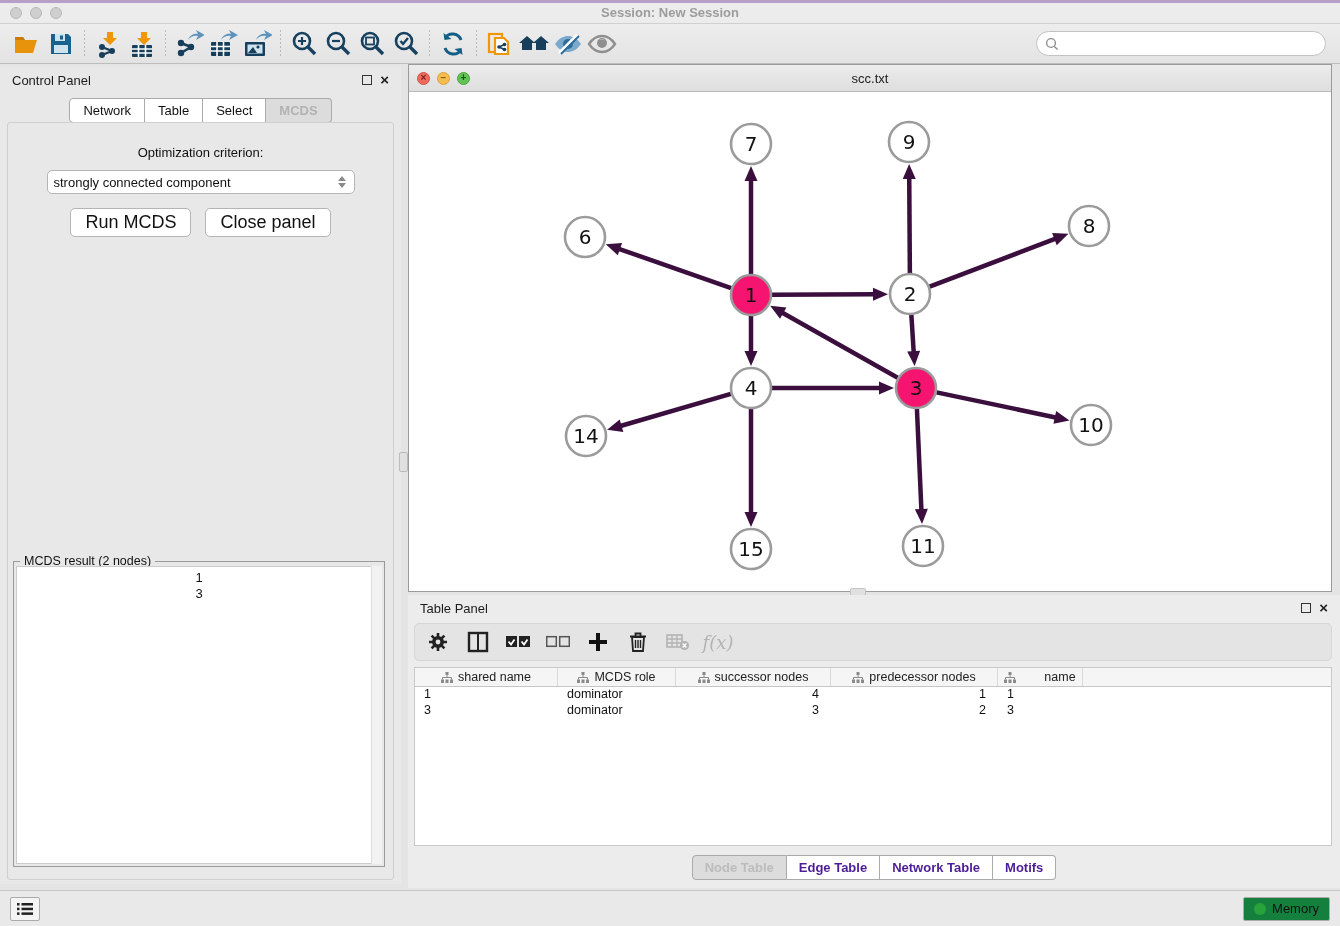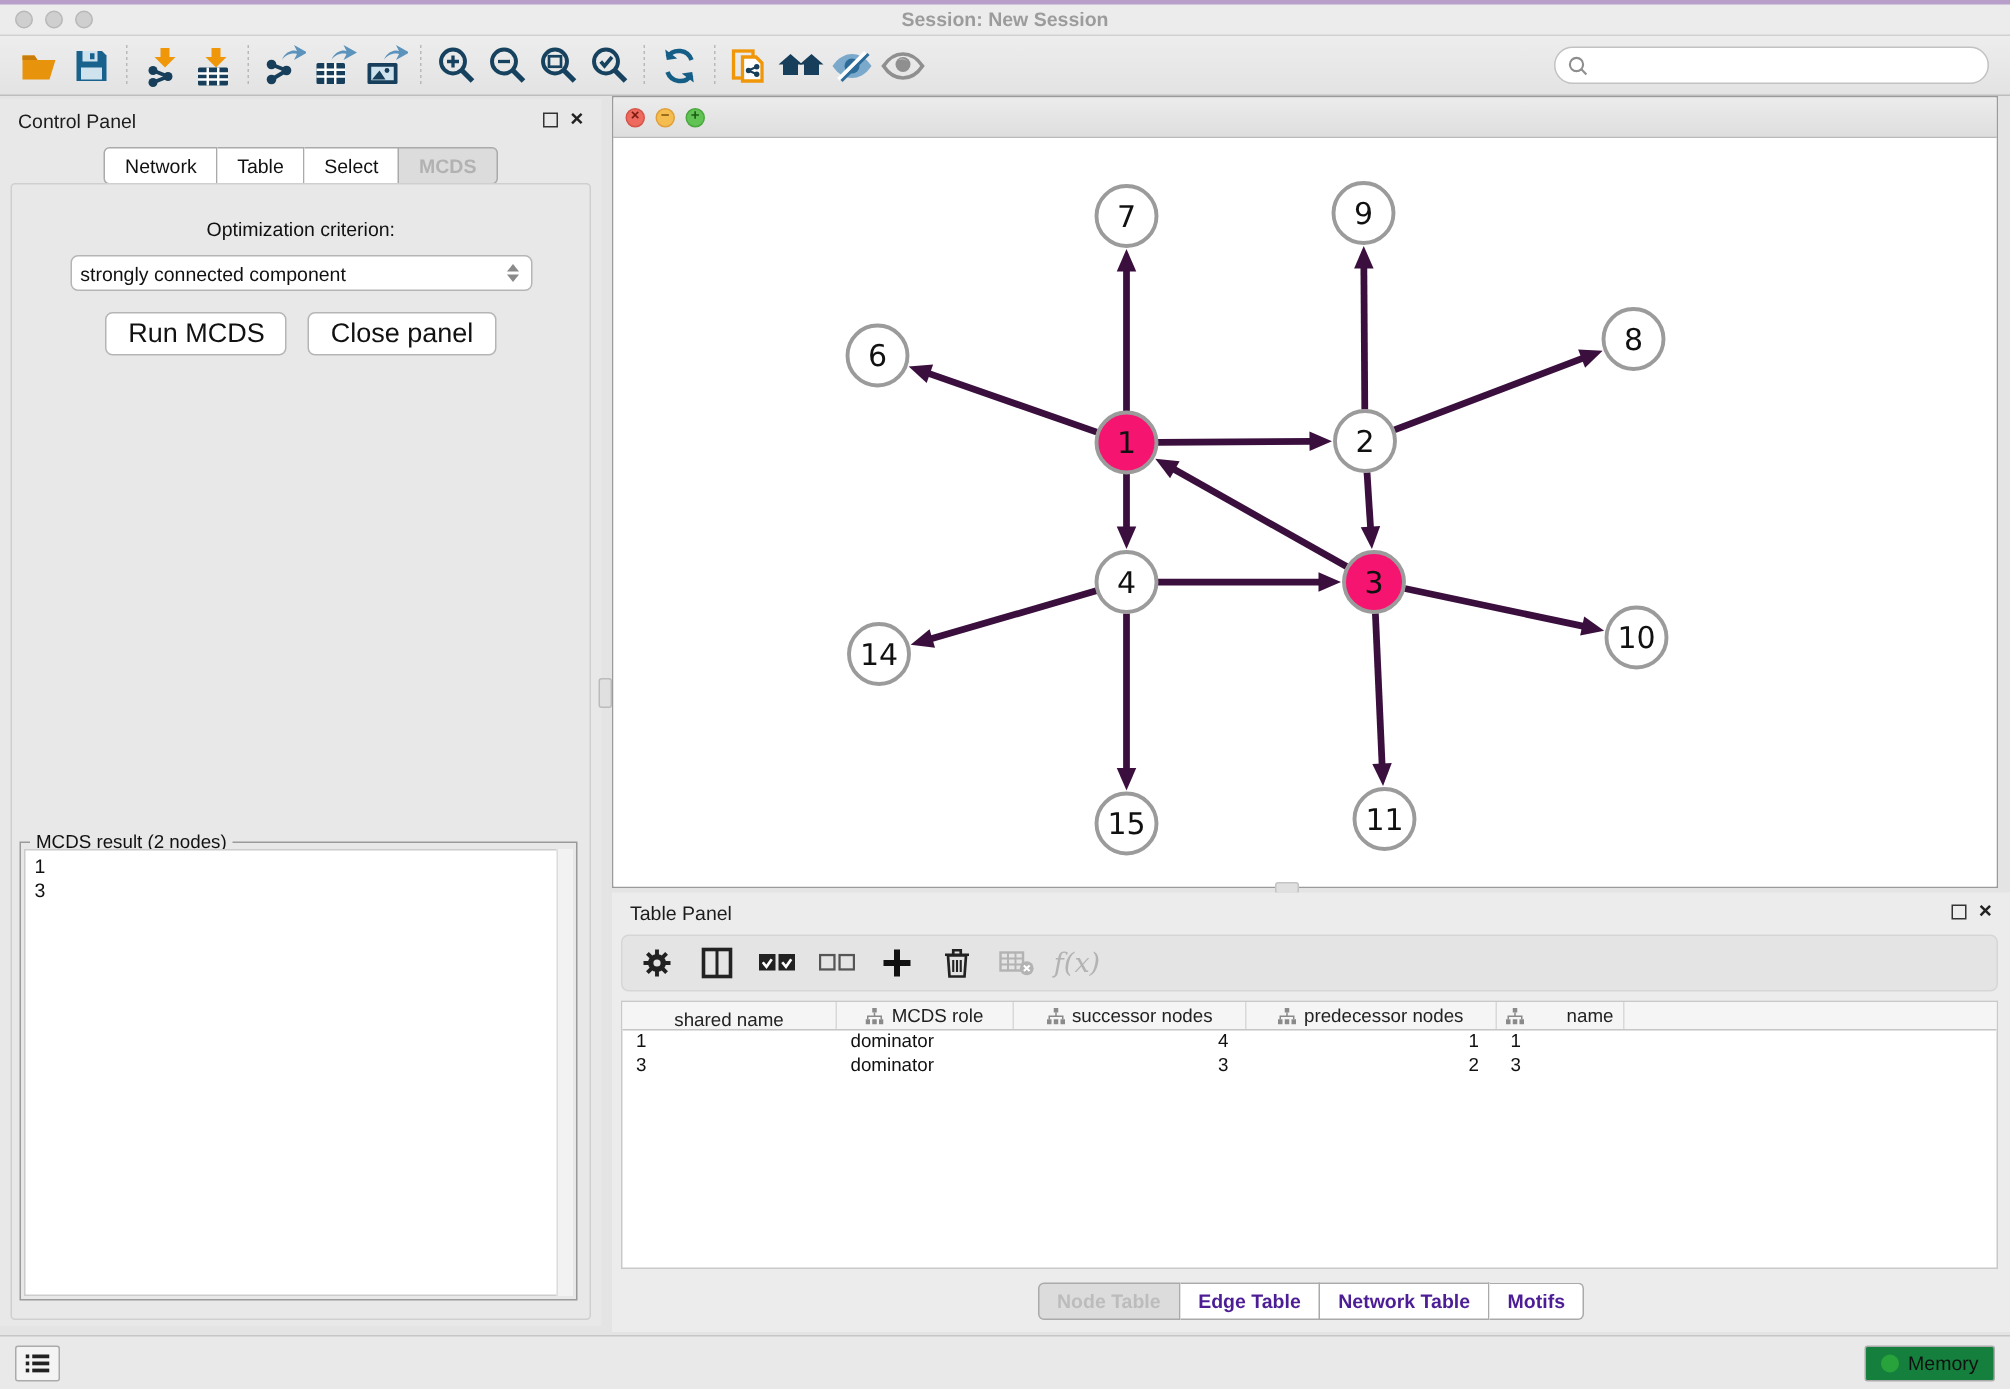--- a/index.html
+++ b/index.html
@@ -43,21 +43,21 @@
   .opt-label { text-align:center; margin-top:22px; font-size:13px; color:#111; }
   .combo { margin:10px auto 0; width:308px; height:24px; background:#fff; border:1px solid #b5b5b5;
     border-radius:5px; display:flex; align-items:center; padding:0 6px; font-size:13px; color:#111; }
   .combo .stepper { margin-left:auto; display:flex; flex-direction:column; gap:2px; padding-right:2px; }
   .combo .stepper i { width:0; height:0; border-left:4px solid transparent; border-right:4px solid transparent; }
   .combo .stepper i.up { border-bottom:5px solid #8a8a8a; }
   .combo .stepper i.down { border-top:5px solid #8a8a8a; }
   .btn-row { display:flex; justify-content:center; gap:14px; margin-top:14px; }
   .mac-btn { background:#fff; border:1px solid #b5b5b5; border-radius:5px; font-size:18px;
     padding:3px 14px; color:#111; }
-  .result-group { position:absolute; left:5px; right:8px; top:438px; bottom:12px; border:1px solid #9a9a9a; }
+  .result-group { position:absolute; left:5px; right:8px; top:438px; bottom:12px; border:1px solid #9a9a9a;text-align:center; }
   .result-label { position:absolute; top:-8px; left:6px; background:#e8e8e8; padding:0 4px; font-size:12.5px; color:#111; }
   .result-area { position:absolute; inset:4px 2px 2px 2px; background:#fff; border:1px solid #ccc;
     font-size:13px; line-height:16px; padding:3px 6px; white-space:pre; color:#111; }
   .result-scroll { position:absolute; top:4px; bottom:2px; right:2px; width:11px; background:#f2f2f2; border-left:1px solid #ddd; }
 
   
   .net-frame { position:absolute; left:408px; top:64px; width:924px; height:528px;
     border:1px solid #9b9b9b; background:#fff; }
   .net-title { height:27px; background:linear-gradient(#ececec,#dedede); border-bottom:1px solid #b9b9b9;
     position:relative; display:flex; align-items:center; }
@@ -299,20 +299,21 @@
       <span class="result-label">MCDS result (2 nodes)</span>
       <div class="result-area">1
 3</div>
       <div class="result-scroll"></div>
     </div>
   </div>
 </div>
 
 <div class="net-frame">
   <div class="net-title">
+    <span class="t">scc.txt</span>
     <span class="lights">
       <span class="light red">×</span>
       <span class="light yellow">−</span>
       <span class="light green">+</span>
     </span>
   </div>
   <div class="net-canvas">
     <svg width="922" height="499" viewBox="0 0 922 499">
         <line x1="342" y1="182" x2="342" y2="87" stroke="#3a0f3d" stroke-width="4.5"></line>
         <polygon points="342,74 348.5,89 335.5,89" fill="#3a0f3d"></polygon>
@@ -448,21 +449,21 @@
           <rect x="1" y="2" width="15" height="12" fill="none" stroke="#b3b3b3" stroke-width="1.6"></rect>
           <path stroke="#b3b3b3" stroke-width="1.3" d="M1 6h15M1 10h15M6 2v12M11 2v12"></path>
           <circle cx="18.5" cy="12.5" r="4.6" fill="#b3b3b3"></circle>
           <path stroke="#fff" stroke-width="1.4" d="M16.6 10.6l3.8 3.8M20.4 10.6l-3.8 3.8"></path>
         </svg>
     </span>
     <span class="tp-tool fx">f(x)</span>
   </div>
   <div class="tbl-wrap">
     <div class="tbl-header">
-        <div class="th-cell" style="width: 143px; flex-direction: column;">
+        <div class="th-cell" style="width: 143px;">
           <svg width="12" height="11" viewBox="0 0 12 11">
             <g fill="#8a8a8a">
               <rect x="4.5" y="0" width="3" height="3"></rect>
               <rect x="0" y="7.5" width="3" height="3.5"></rect>
               <rect x="4.5" y="7.5" width="3" height="3.5"></rect>
               <rect x="9" y="7.5" width="3" height="3.5"></rect>
             </g>
             <path stroke="#8a8a8a" stroke-width="1" fill="none" d="M6 3v2.5M1.5 7.5V5.5h9v2"></path>
           </svg>
           <span>shared name</span>

